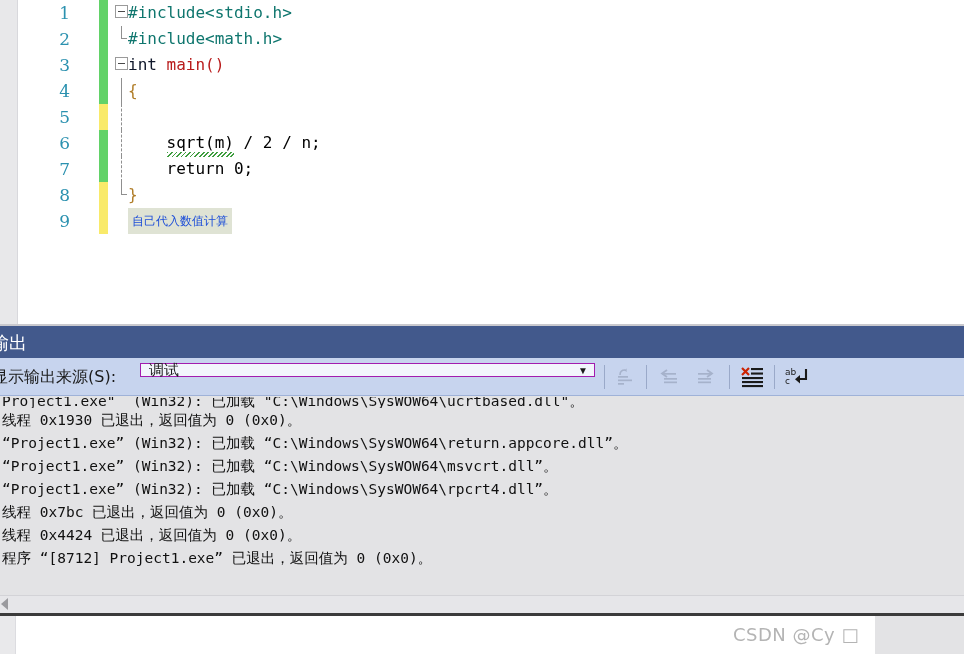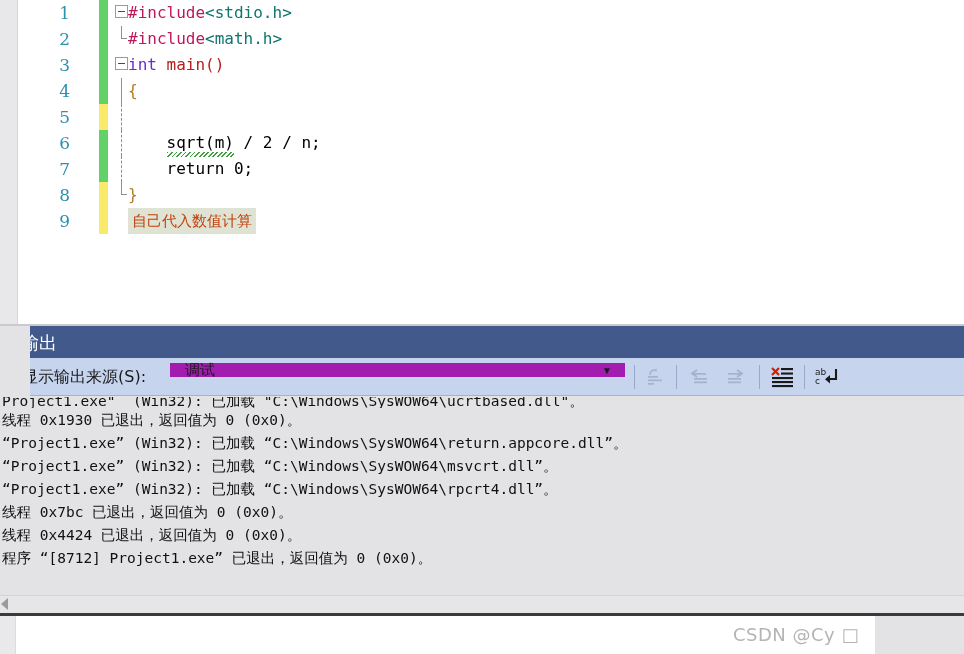--- a/index.html
+++ b/index.html
@@ -93,23 +93,23 @@
   .codetext {
     position: absolute;
     left: 128px; top: 0;
     height: 26px;
     line-height: 26px;
     white-space: pre;
     font-family: "DejaVu Sans Mono", "Liberation Mono", monospace;
     font-size: 16px;
     color: #000000;
   }
-  .tk-pre   { color: #be185d; }        
+  .tk-pre   { color: #0f766e; }        
   .tk-str   { color: #0f766e; }        
-  .tk-kw    { color: #6d28d9; }        
+  .tk-kw    { color: #0f172a; }        
   .tk-kw2   { color: #000000; }        
   .tk-fn    { color: #b91c1c; }        
   .tk-plain { color: #000000; }
   .tk-brace { color: #b07d28; }
 
   .sel-hl { background: #dfe3d4; }
 
   .squig-red {
     position: relative;
     display: inline-block;
@@ -132,39 +132,38 @@
     position: absolute;
     left: 0; right: 0; bottom: -1px;
     height: 5px;
     background-image:
       repeating-linear-gradient(135deg, #3f9e3f 0 1.3px, transparent 1.3px 3.2px);
   }
   .cn-row {
     position: absolute;
     left: 128px; top: 0; height: 26px; line-height: 26px;
     font-family: "DejaVu Sans", sans-serif;
-    font-size: 15px;
-    color: #c2410c;
+    font-size: 12px;
+    color: #1d4ed8;
     padding: 0 4px;
     white-space: pre;
   }
 
   .editor-bottom-border {
     position: absolute;
     left: 0; top: 324px; width: 964px; height: 2px;
     background: #c9c9ce;
   }
 
   
   .output-panel {
     position: absolute;
     left: 0; top: 326px; width: 964px; height: 328px;
     background: #e3e3e5;
     overflow: hidden;
-    padding-left: 30px;
   }
   .output-title {
     position: relative;
     height: 32px;
     background: #42598c;
     color: #ffffff;
     font-family: "DejaVu Sans", sans-serif;
     font-size: 18px;
     line-height: 34px;
     padding-left: 0px;
@@ -190,21 +189,21 @@
     font-family: "DejaVu Sans", sans-serif;
     font-size: 16px;
     color: #1a1a1a;
     white-space: pre;
   }
   .src-combo {
     position: absolute;
     left: 140px; top: 5px;
     width: 455px; height: 14px;
     background: #f2f5fc;
-    border: 7px solid #a21caf;
+    border: 1px solid #a21caf;
     display: flex;
     align-items: center;
   }
   .src-combo-value {
     font-family: "DejaVu Sans", sans-serif;
     font-size: 15px;
     color: #1a1a1a;
     padding-left: 8px;
     flex: 1;
   }

